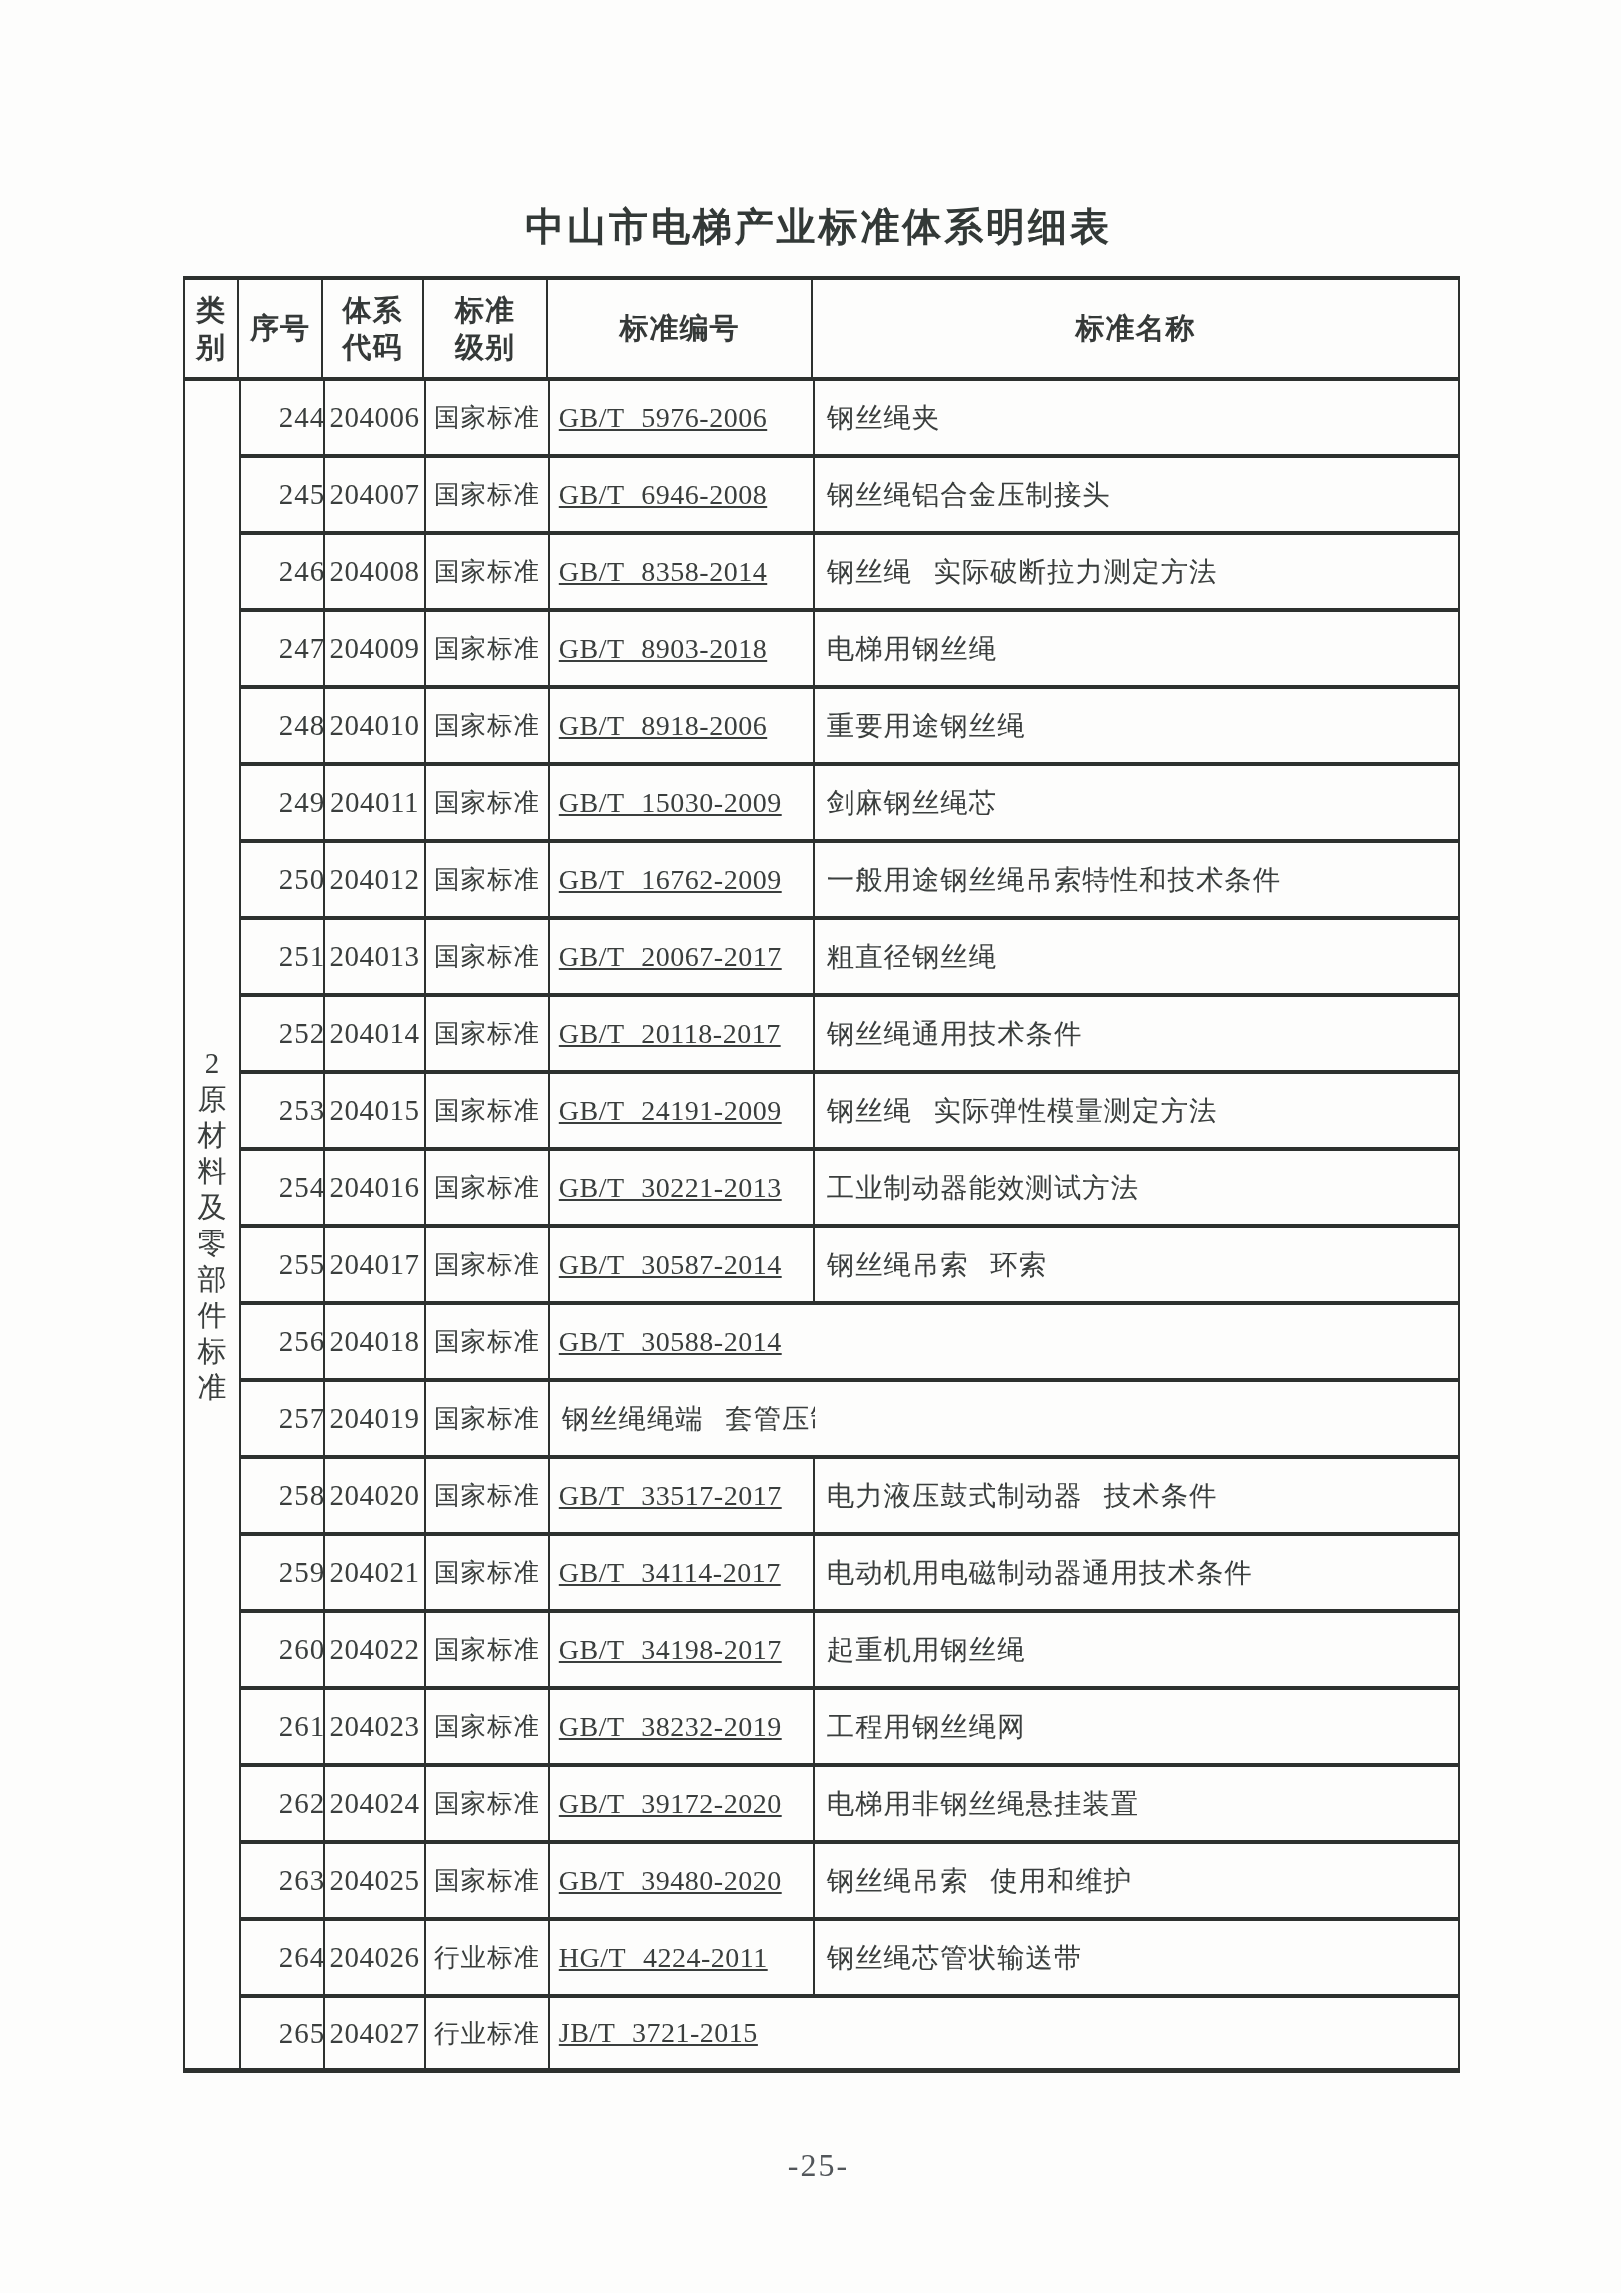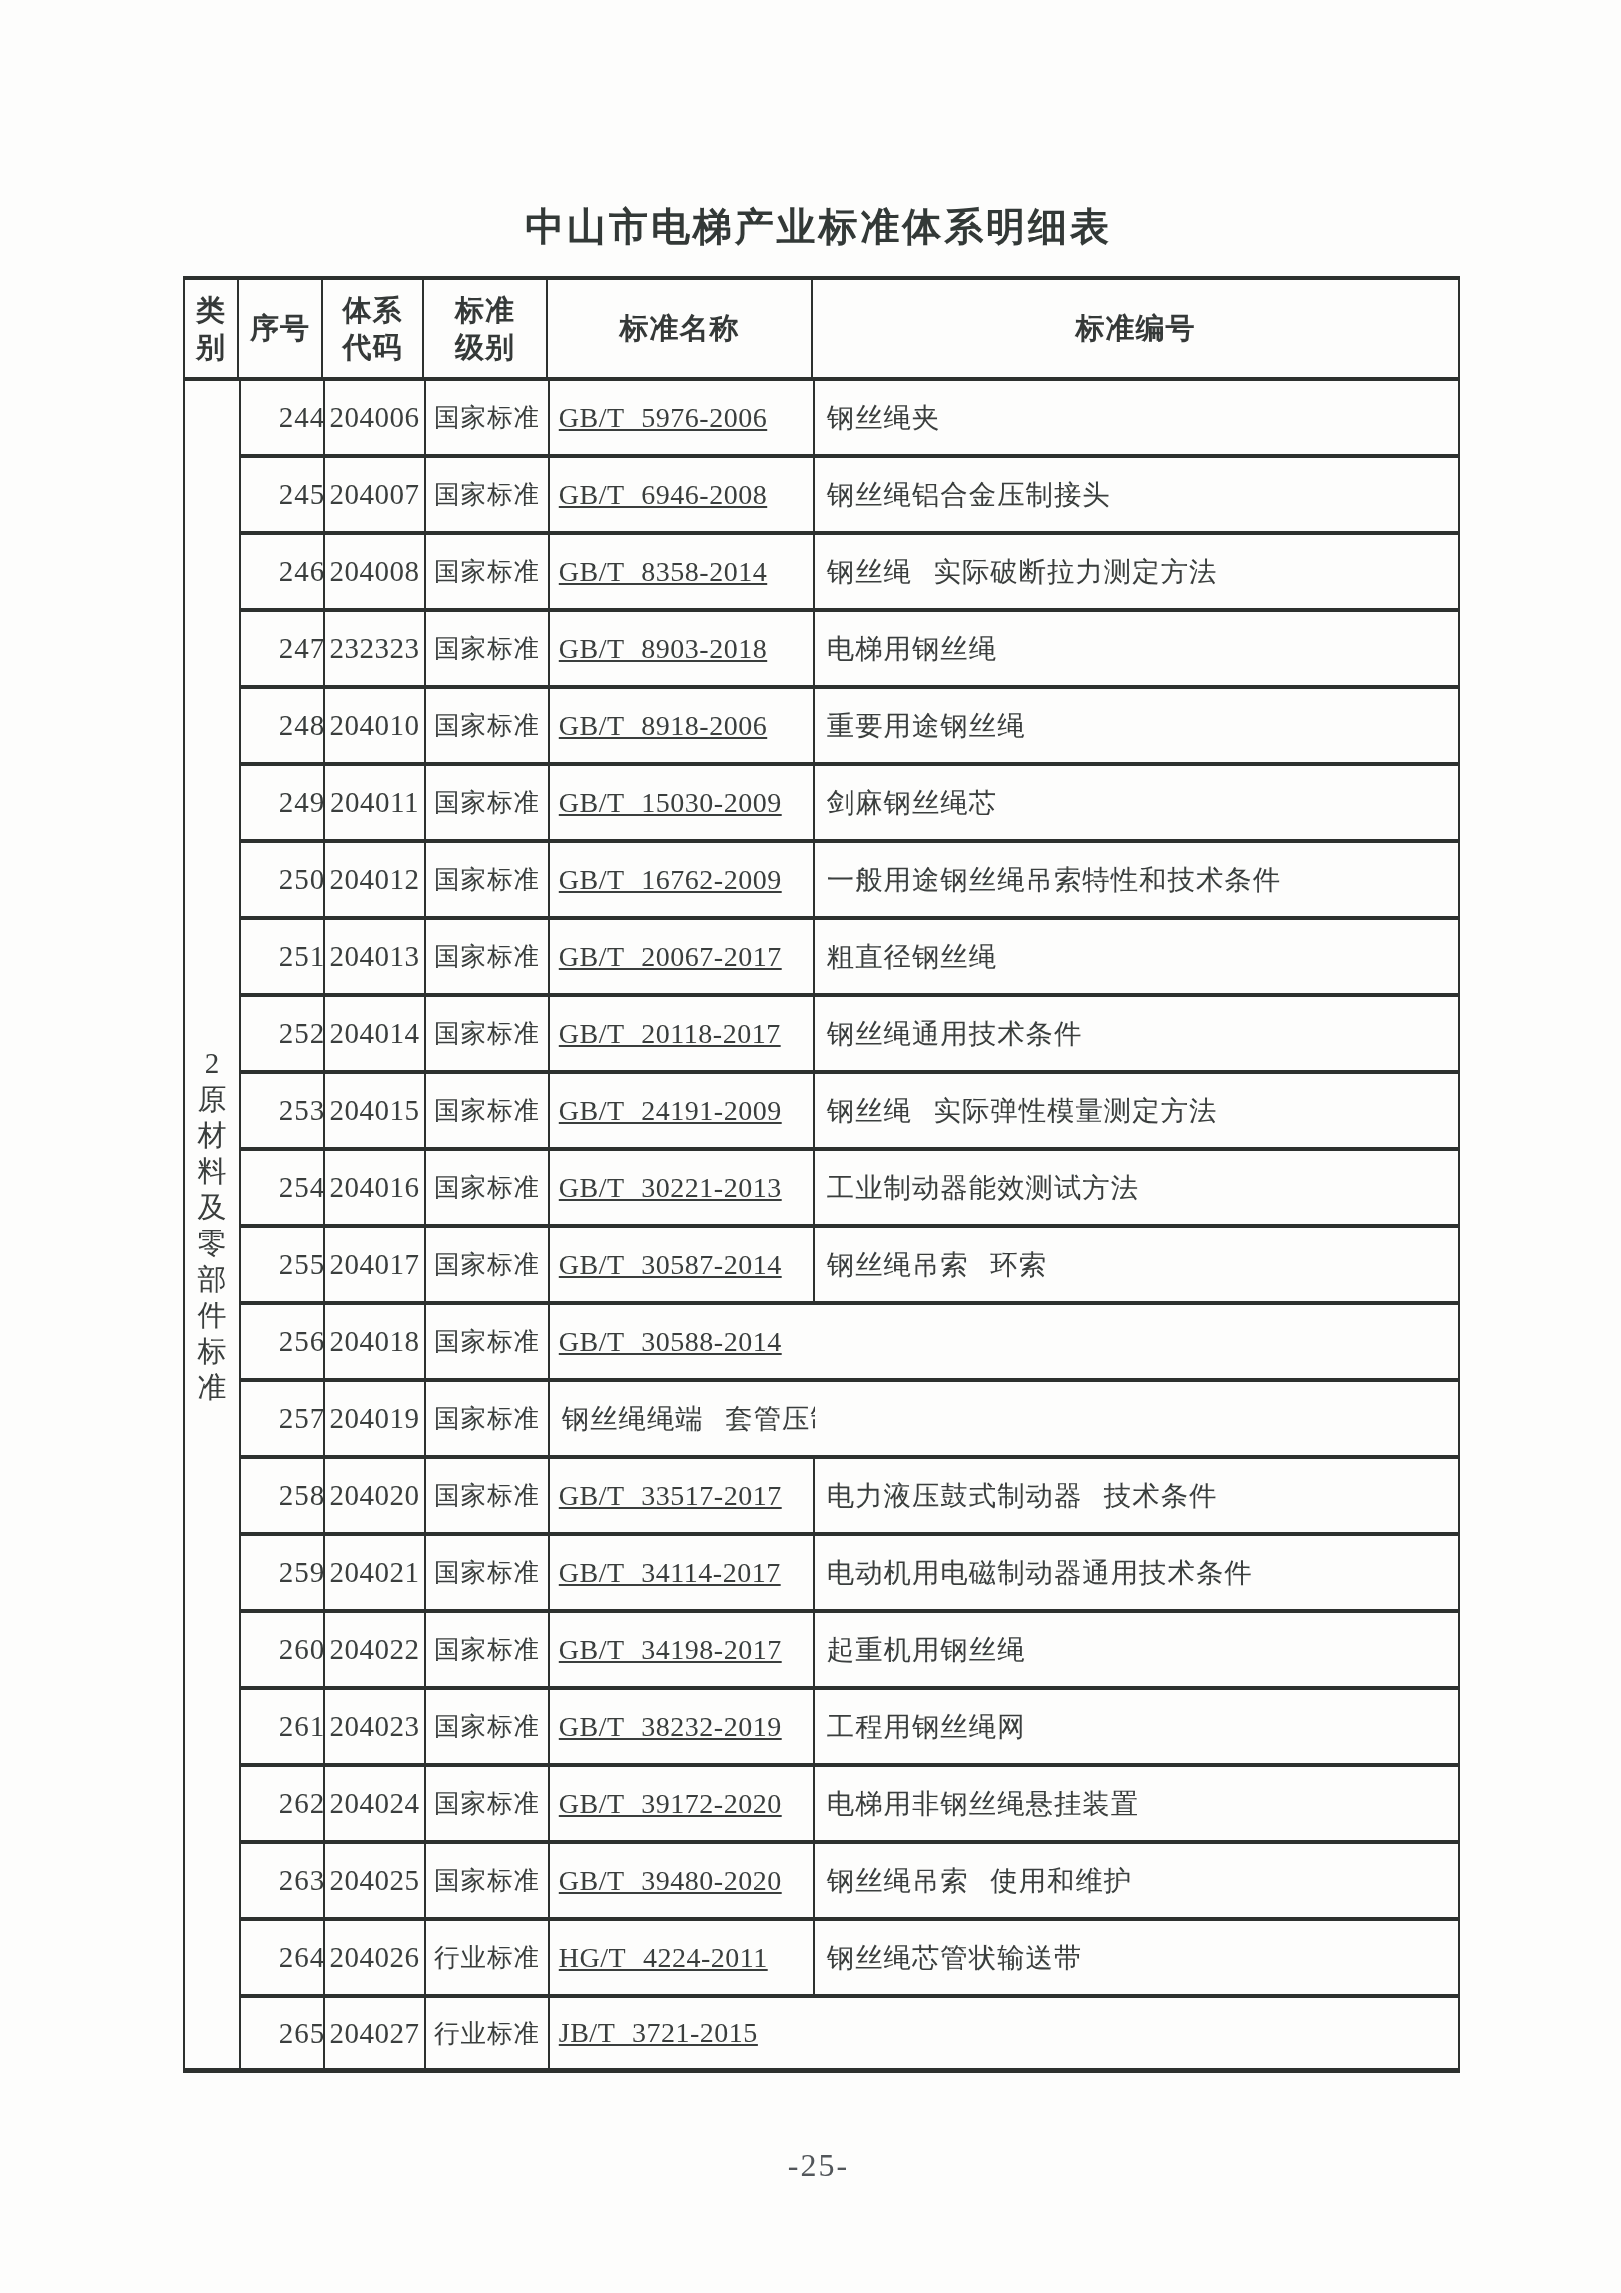--- a/index.html
+++ b/index.html
@@ -81,24 +81,24 @@
     <div class="th">
         <span>序号</span>
       </div>
     <div class="th">
         <span class="w2">体系代码</span>
       </div>
     <div class="th">
         <span class="w2">标准级别</span>
       </div>
     <div class="th">
+        <span>标准编号</span>
+      </div>
+    <div class="th">
         <span>标准名称</span>
-      </div>
-    <div class="th">
-        <span>标准编号</span>
       </div>
   </div>
   <div class="tbody">
     <div class="cat-cell">
       <div class="cat-text" id="cat-text">
           <span>2</span>
           <span>原</span>
           <span>材</span>
           <span>料</span>
           <span>及</span>
@@ -127,21 +127,21 @@
       </div>
         <div class="trow">
         <div class="td c td-serial">246</div>
         <div class="td c td-code">204008</div>
         <div class="td c td-level">国家标准</div>
         <div class="td td-number">GB/T 8358-2014</div>
         <div class="td td-name">钢丝绳 实际破断拉力测定方法</div>
       </div>
         <div class="trow">
         <div class="td c td-serial">247</div>
-        <div class="td c td-code">232323</div>
+        <div class="td c td-code">204009</div>
         <div class="td c td-level">国家标准</div>
         <div class="td td-number">GB/T 8903-2018</div>
         <div class="td td-name">电梯用钢丝绳</div>
       </div>
         <div class="trow">
         <div class="td c td-serial">248</div>
         <div class="td c td-code">204010</div>
         <div class="td c td-level">国家标准</div>
         <div class="td td-number">GB/T 8918-2006</div>
         <div class="td td-name">重要用途钢丝绳</div>

